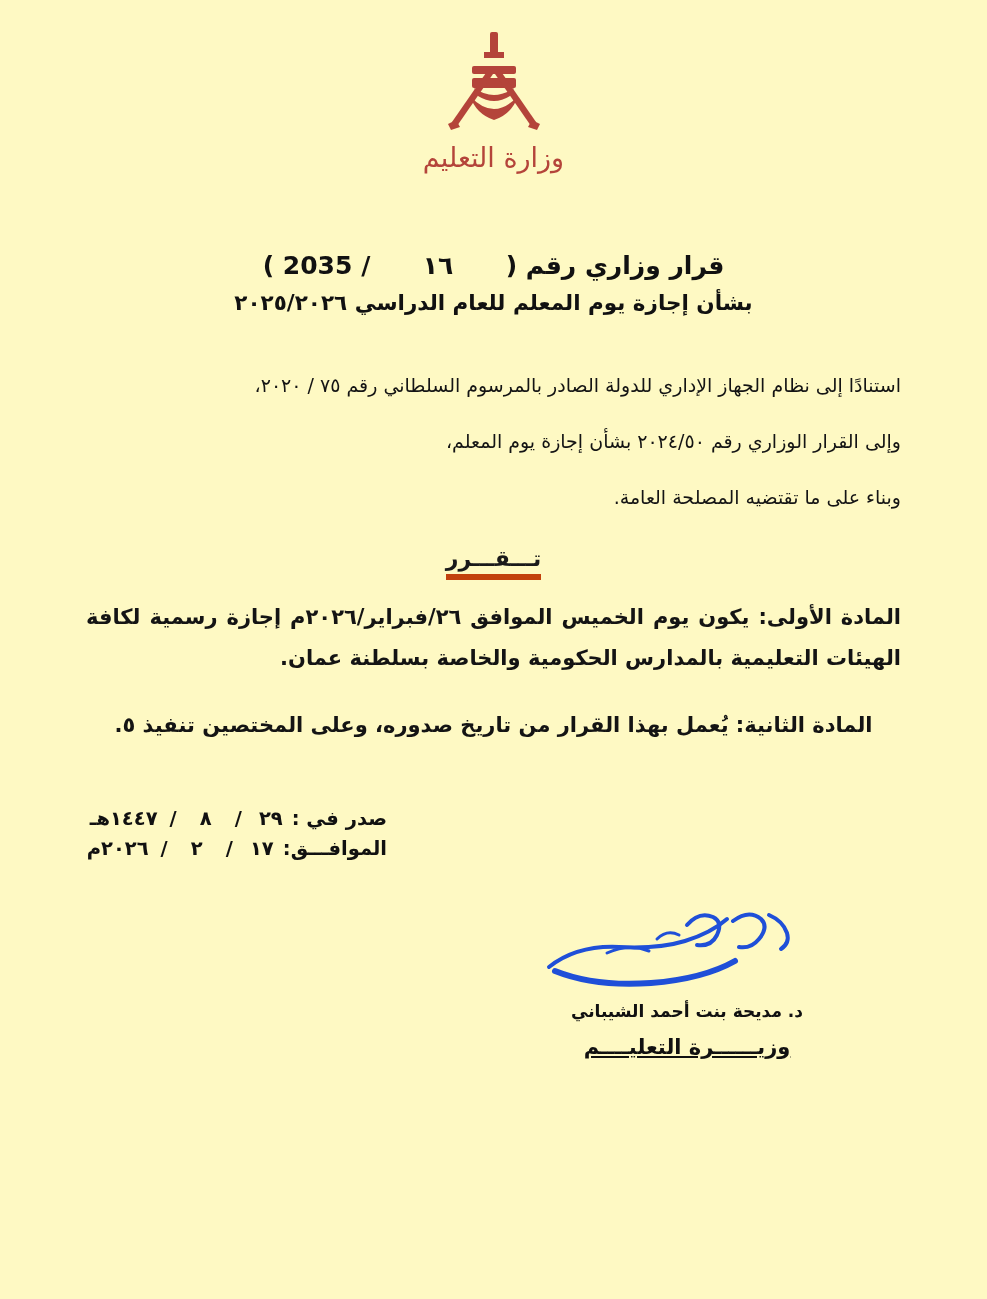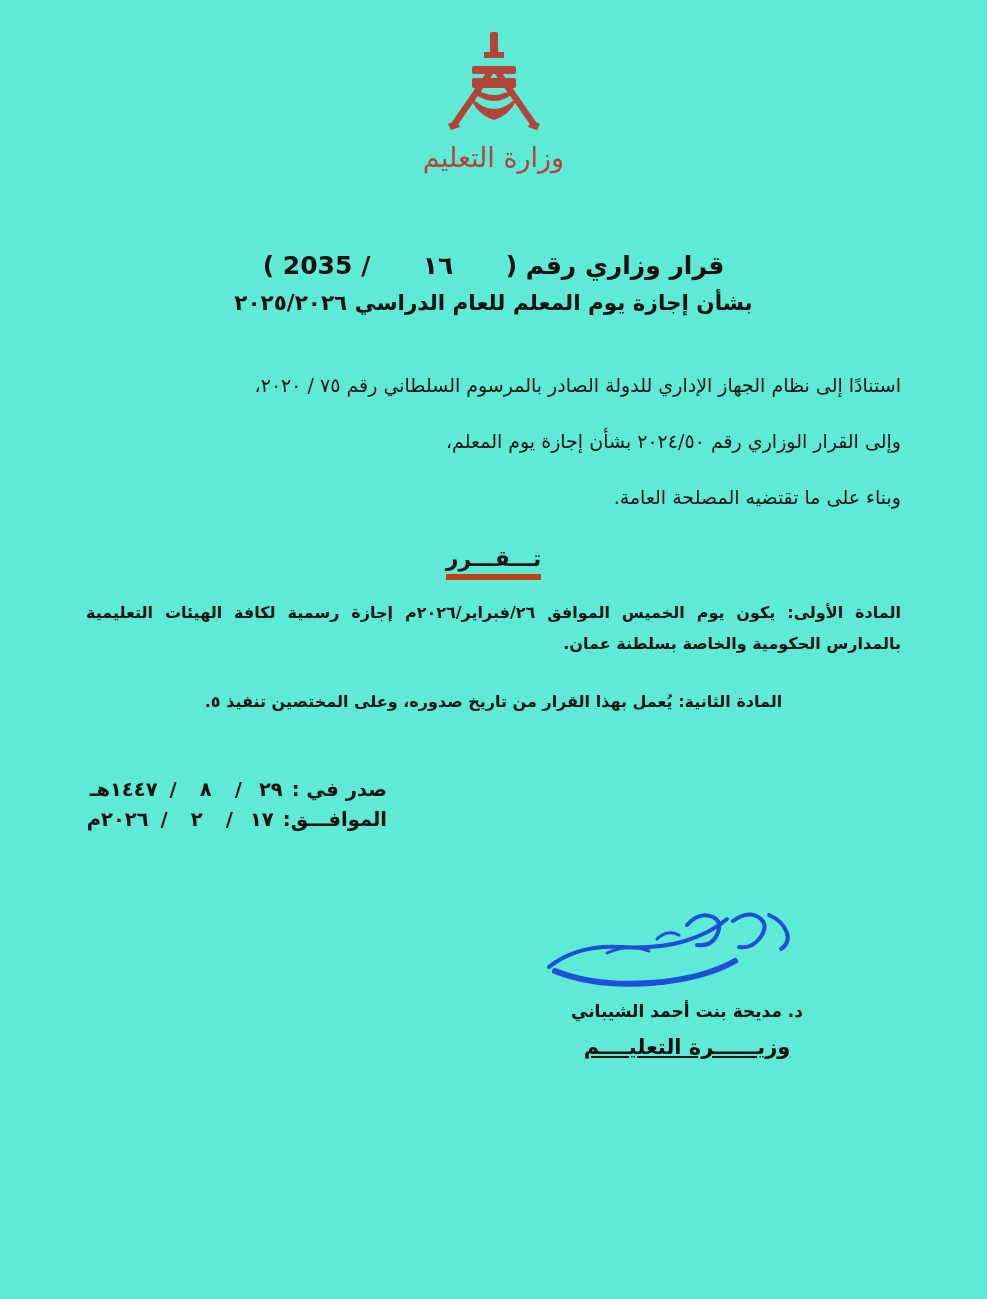--- a/index.html
+++ b/index.html
@@ -12,21 +12,21 @@
     height: 1299px;
     position: relative;
     font-family: "DejaVu Sans", "Liberation Sans", sans-serif;
     color: #1a1a1a;
     overflow: hidden;
   }
   .page {
     position: relative;
     width: 987px;
     height: 1299px;
-    background: #5eead4;
+    background: #fef9c3;
   }
 
   
   .header {
     padding-top: 26px;
     text-align: center;
   }
   .emblem {
     width: 120px;
     height: 110px;
@@ -89,21 +89,21 @@
     font-size: 22px;
     font-weight: bold;
     letter-spacing: 2px;
   }
   .resolve span {
     border-bottom: 6px solid #c2410c;
     padding-bottom: 3px;
   }
 
   .article {
-    font-size: 16px;
+    font-size: 21px;
     font-weight: bold;
     line-height: 1.95;
     color: #141414;
     margin-bottom: 22px;
     text-align: justify;
     text-align-last: right;
     direction: rtl;
   }
   .article .lbl {
     font-weight: bold;

